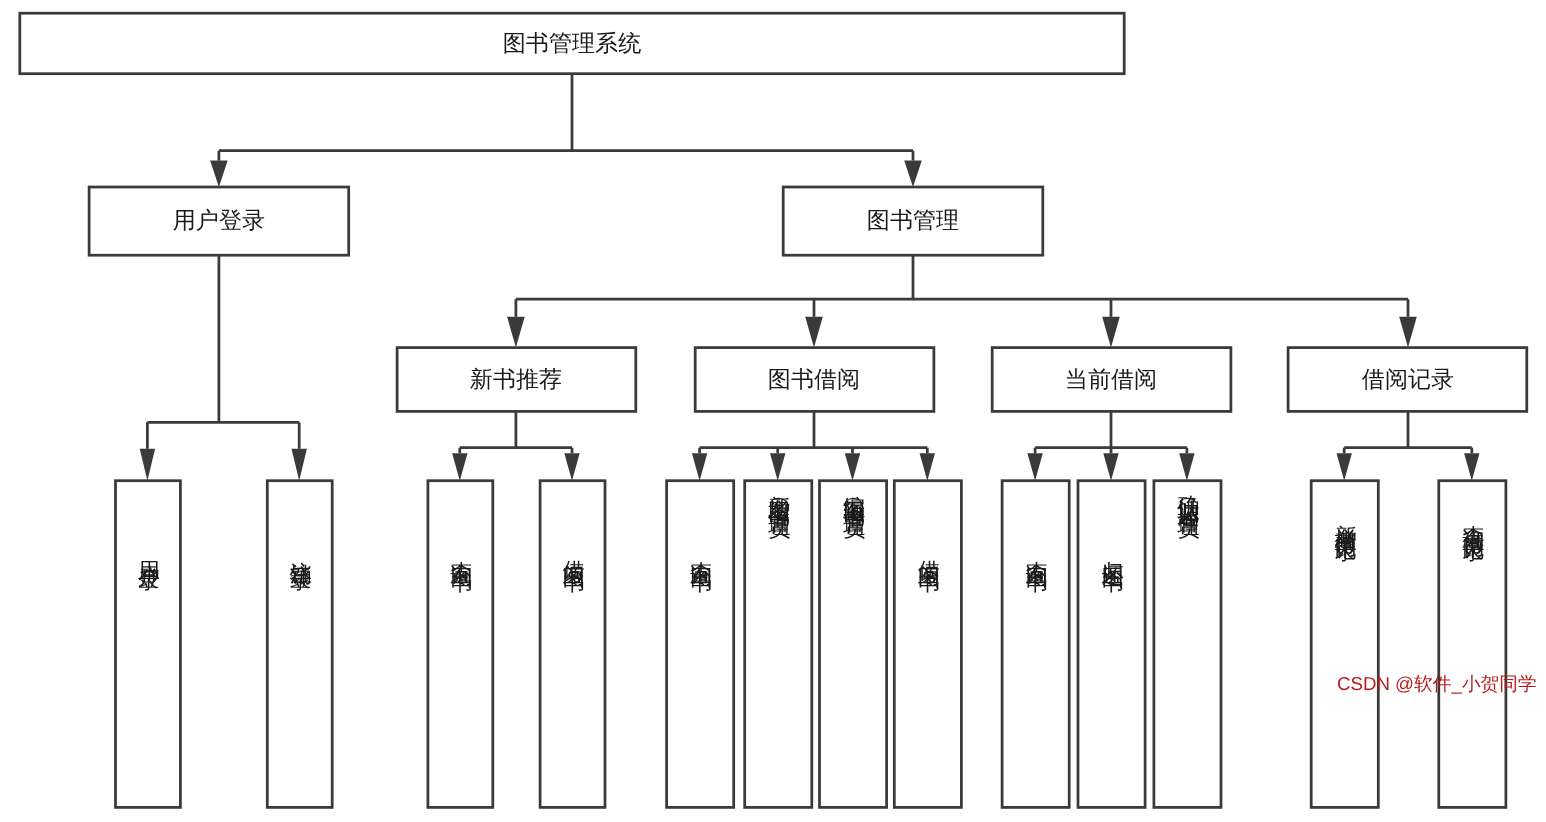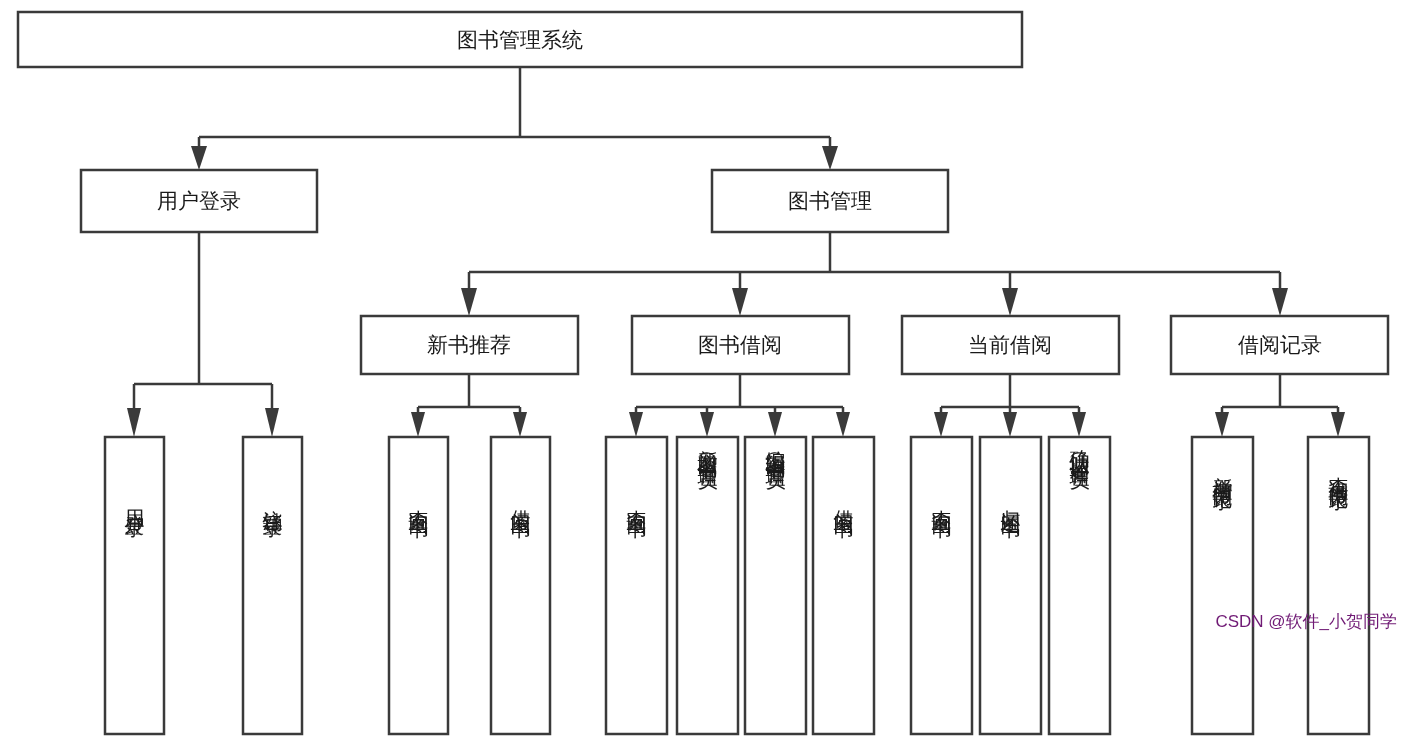--- a/index.html
+++ b/index.html
@@ -58,21 +58,21 @@
     text-orientation: upright;
     text-anchor: middle;
     letter-spacing: 3px;
   }
   .watermark-text {
     position: absolute;
     right: 8px;
     bottom: 6px;
     font-family: "Liberation Sans", "DejaVu Sans", sans-serif;
     font-size: 17px;
-    color: #701a75;
+    color: #b91c1c;
     white-space: nowrap;
     user-select: none;
     pointer-events: none;
   }
 </style>
 </head>
 <body>
 
 <div id="diagram-root">
 

